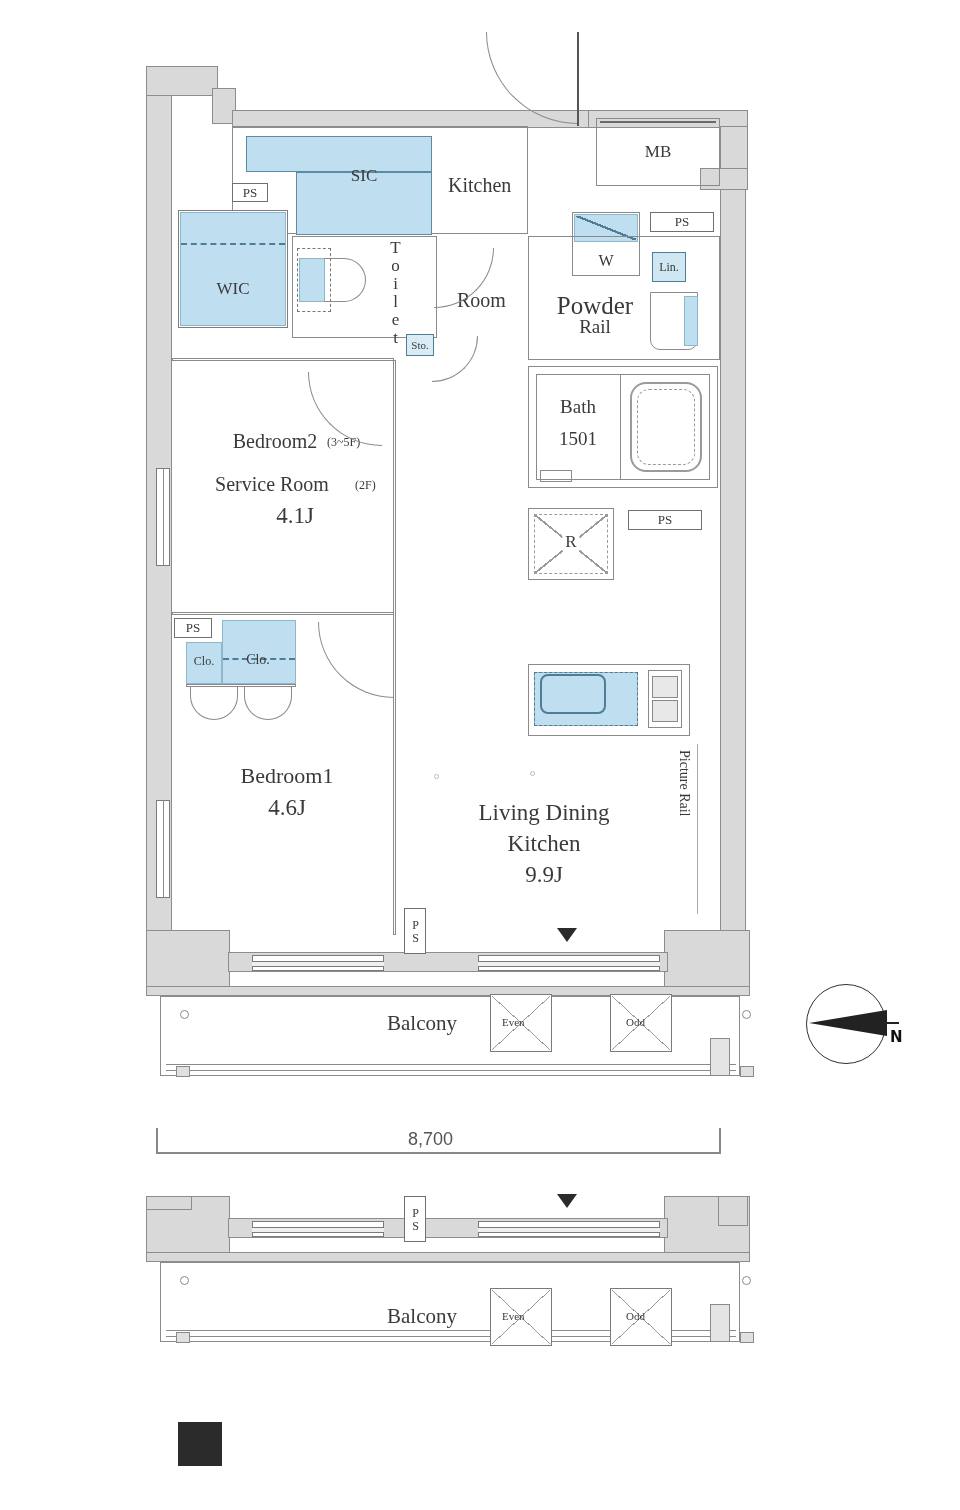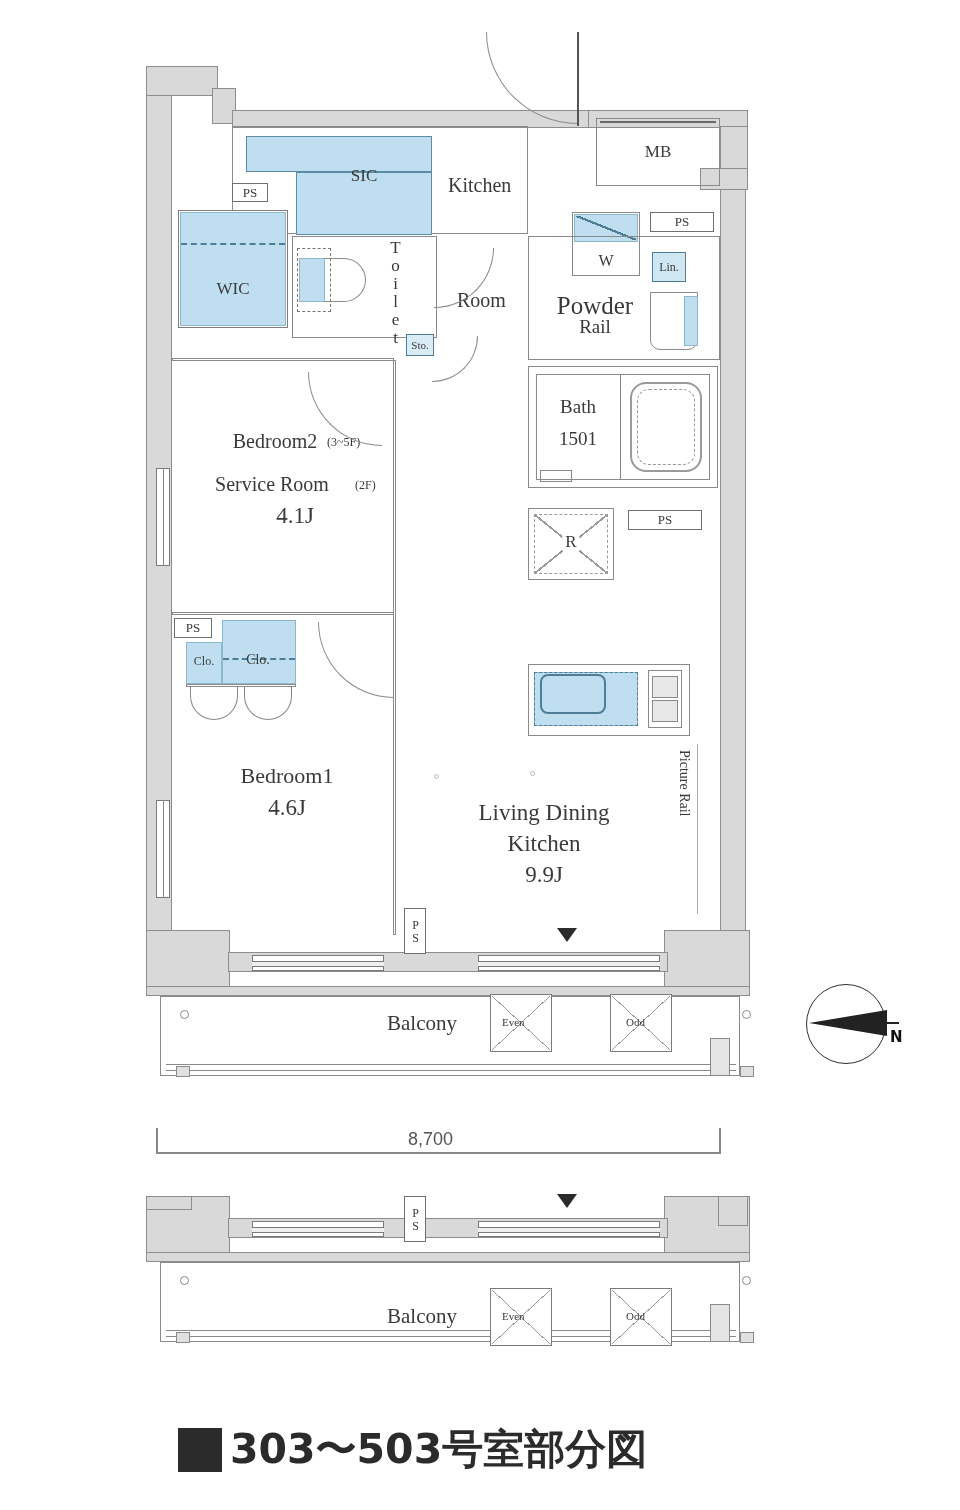--- a/index.html
+++ b/index.html
@@ -267,16 +267,15 @@
 
   <div class="compass">
     <div class="ring"></div>
     <div class="needle"></div>
     <div class="ntick"></div>
     <div class="nlab">N</div>
   </div>
 
   <div class="footer">
     <div class="sw"></div>
-    <div class="ftxt">303〜503号室部分図</div>
   </div>
 
 </div>
 
 </body></html>

